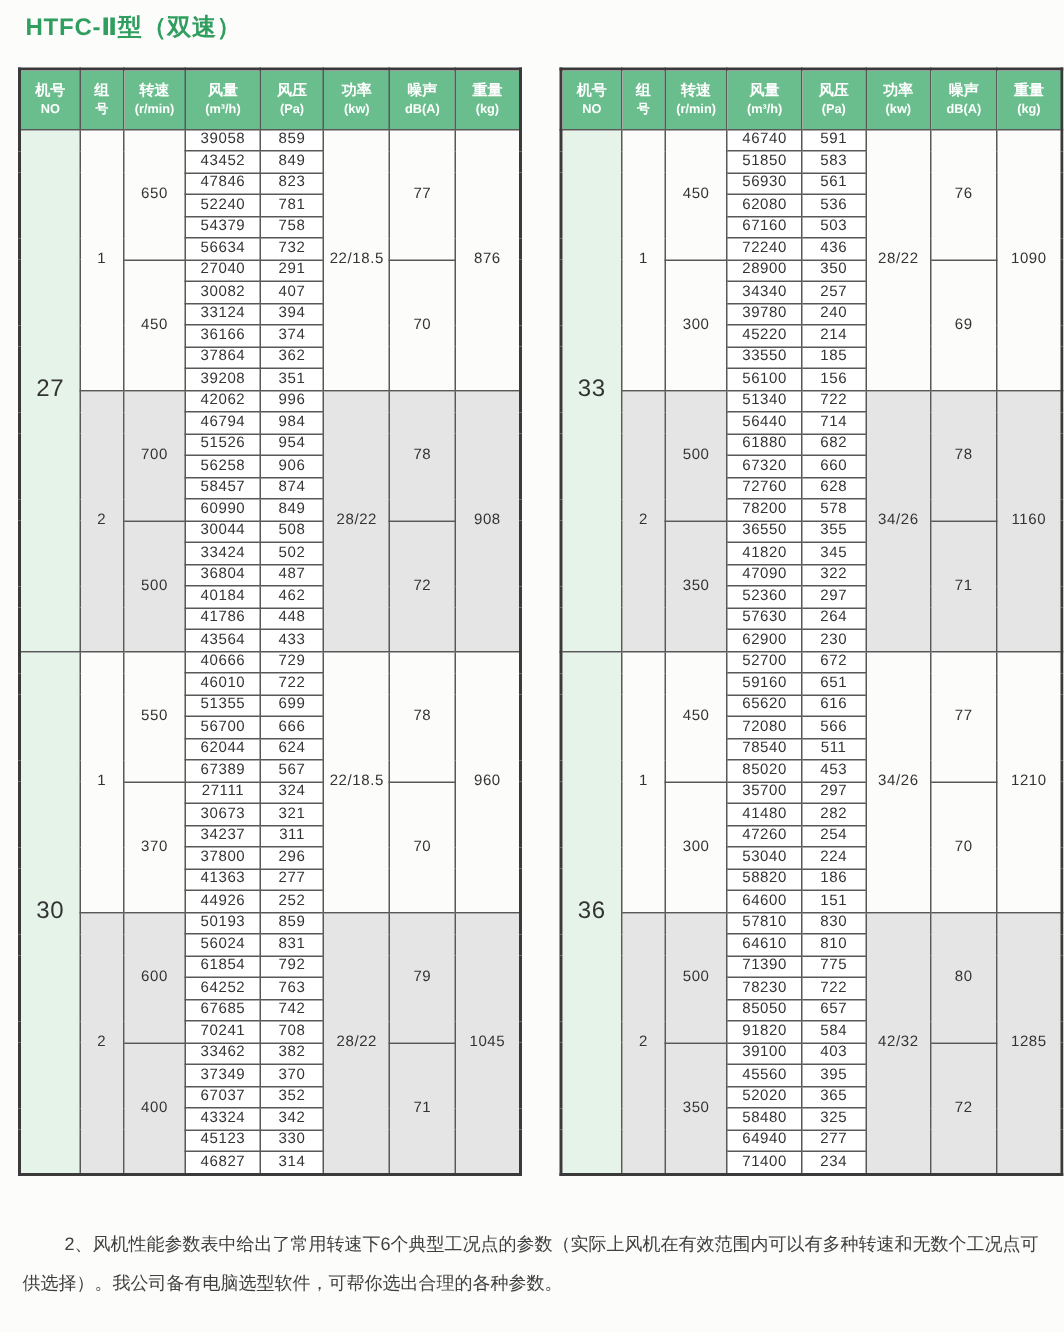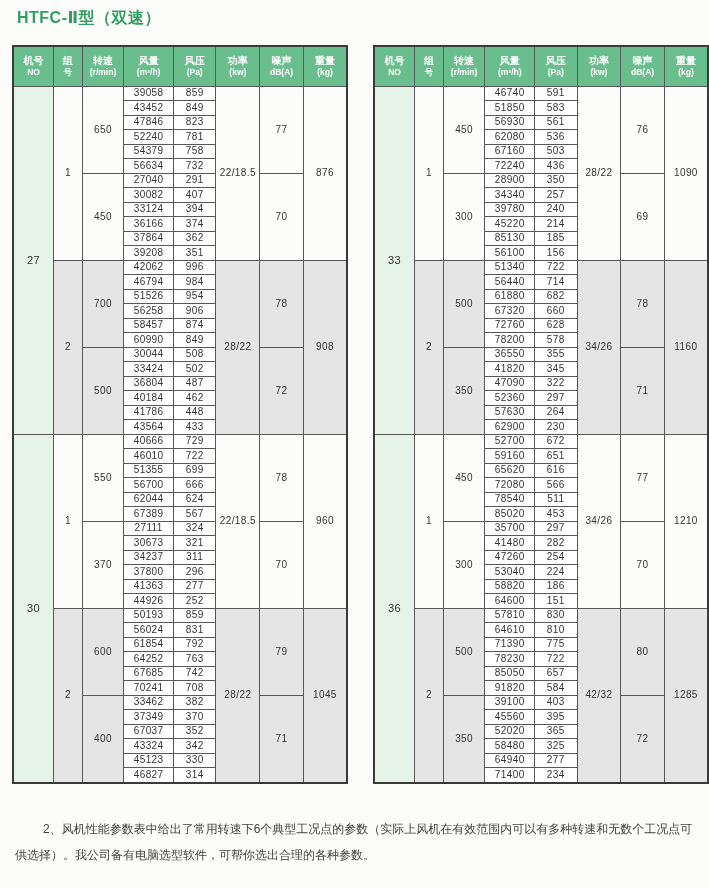--- a/index.html
+++ b/index.html
@@ -30,21 +30,21 @@
     overflow:hidden; white-space:nowrap;
   }
   .spec th {
     background:#6abe8d; color:#ffffff;
     height:40px; font-size:10px; font-weight:bold; line-height:1.25;
   }
   .spec th .sub { display:block; font-size:8.5px; font-weight:bold; }
   .spec td { font-size:10px; color:#333333; letter-spacing:0.4px; line-height:1; }
   .spec td.data { background:#ffffff; }
   .spec td.g2 { background:#e5e5e5; }
-  .spec td.mno { background:#e6f3e9; font-size:11px; }
+  .spec td.mno { background:#e6f3e9; font-size:16px; }
 
   .notes {
     position:absolute; left:15px; top:816px; width:682px;
     font-size:12px; color:#3f3f3f; line-height:26px;
   }
   .notes p { margin:0; }
   .notes p.indent { text-indent:28px; }
 </style>
 </head>
 <body>
@@ -367,21 +367,21 @@
           </tr>
           <tr>
             <td class="data">39780</td>
             <td class="data">240</td>
           </tr>
           <tr>
             <td class="data">45220</td>
             <td class="data">214</td>
           </tr>
           <tr>
-            <td class="data">85130</td>
+            <td class="data">33550</td>
             <td class="data">185</td>
           </tr>
           <tr>
             <td class="data">56100</td>
             <td class="data">156</td>
           </tr>
           <tr>
             <td rowspan="12" class="g2">2</td>
             <td rowspan="6" class="g2">500</td>
             <td class="data">51340</td>

